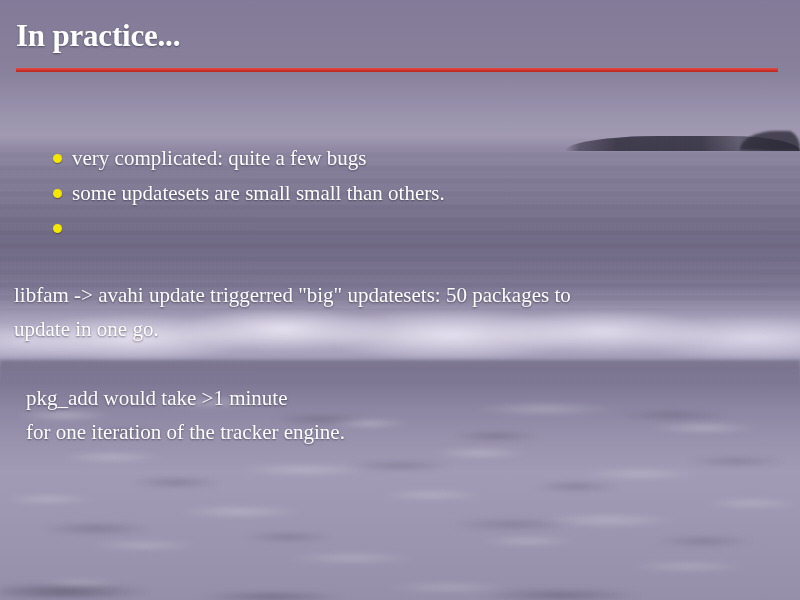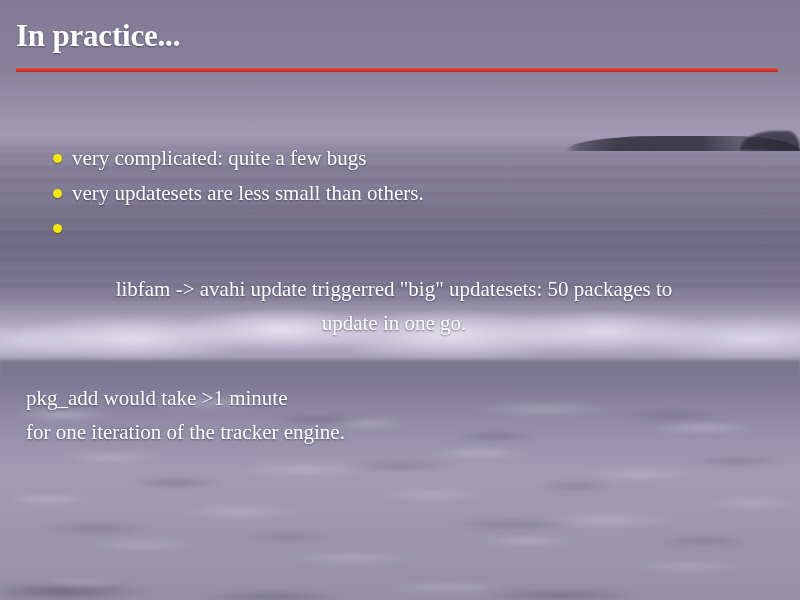--- a/index.html
+++ b/index.html
@@ -237,23 +237,22 @@
   .para {
     position: absolute;
     color: #ffffff;
     font-size: 21px;
     line-height: 34px;
     text-shadow: 0 1px 2px rgba(40,35,55,0.6);
     white-space: pre-line;
   }
   .para-1 {
     left: 14px;
-    top: 272px;
+    top: 278px;
     width: 760px;
-    text-align: center;
   }
   .para-2 {
     left: 26px;
     top: 381px;
     width: 760px;
   }
 </style>
 </head>
 <body>
 
@@ -278,21 +277,21 @@
 
     <div class="title-rule"></div>
 
     <ul class="bullets">
       <li>
         <span class="dot"></span>
         <span>very complicated: quite a few bugs</span>
       </li>
       <li>
         <span class="dot"></span>
-        <span>very updatesets are less small than others.</span>
+        <span>some updatesets are small small than others.</span>
       </li>
       <li>
         <span class="dot"></span>
       </li>
     </ul>
 
     <div class="para para-1">libfam -&gt; avahi update triggerred "big" updatesets: 50 packages to
 update in one go.</div>
 
     <div class="para para-2">pkg_add would take &gt;1 minute

